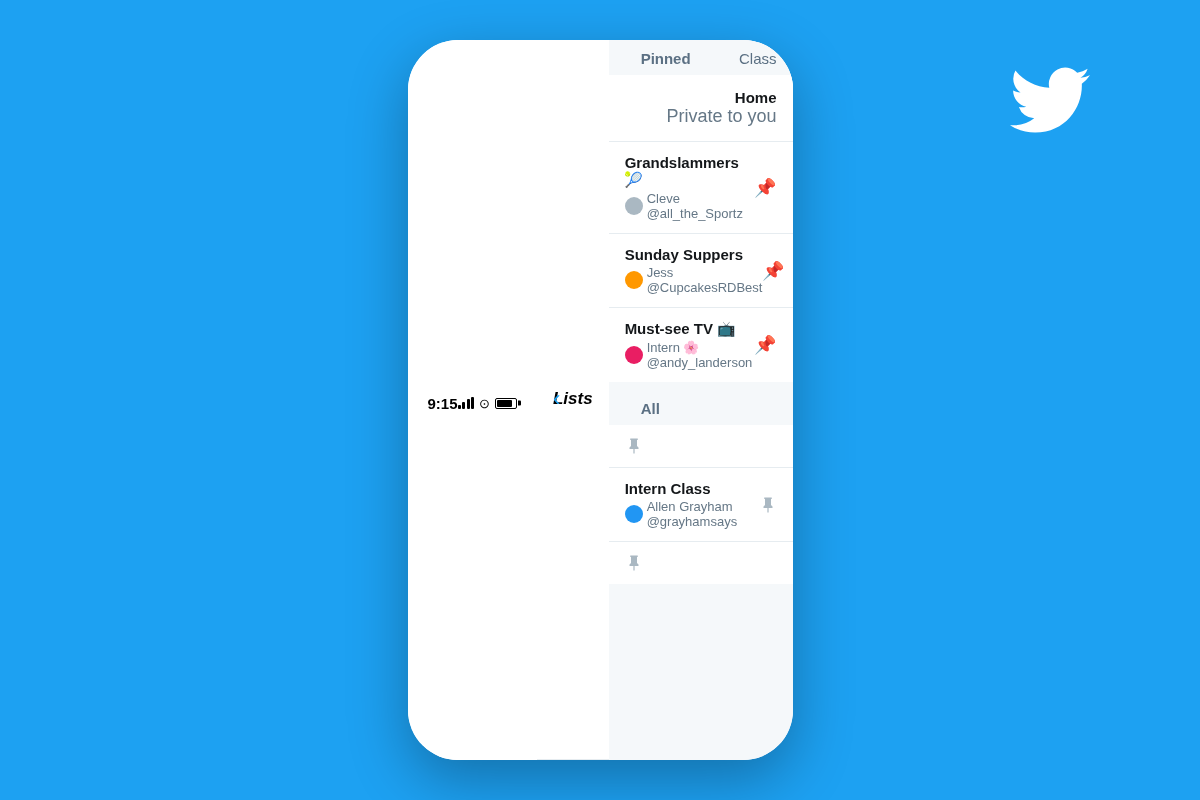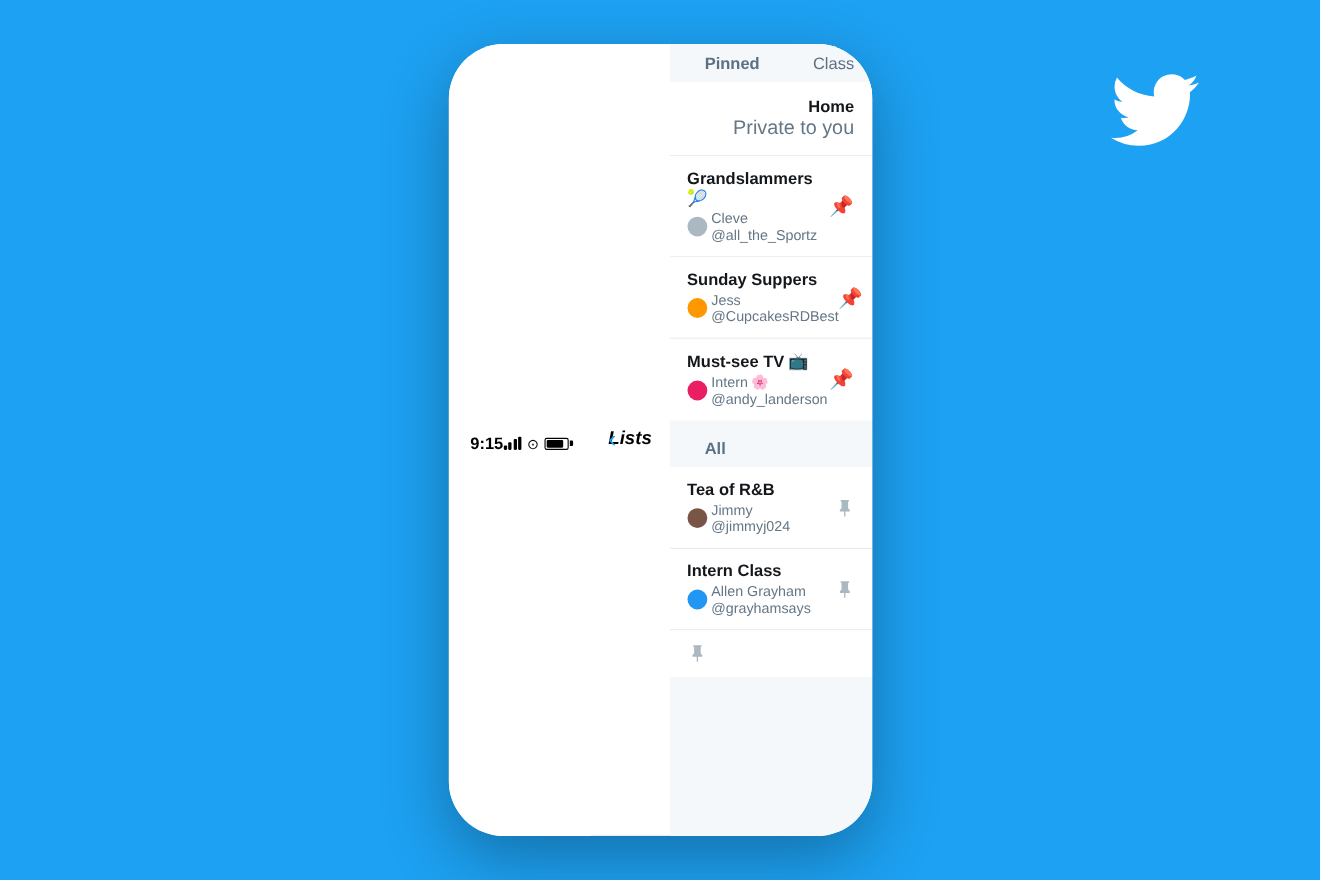--- a/index.html
+++ b/index.html
@@ -313,27 +313,20 @@
 
     </div>
 
     <div class="section-header" style="margin-top:8px;">
       <span class="section-title">All</span>
     </div>
 
     <div class="list-section">
 
       <div class="list-item">
-        <div class="list-item-content">
-          <div class="list-item-name">Tea of R&amp;B</div>
-          <div class="list-item-sub">
-            <div class="avatar" style="background:#795548;"></div>
-            <span>Jimmy @jimmyj024</span>
-          </div>
-        </div>
         <svg width="18" height="18" viewBox="0 0 24 24" style="color:#aab8c2;">
           <path fill="#aab8c2" d="M16 12V4h1V2H7v2h1v8l-2 2v2h5.2v6h1.6v-6H18v-2l-2-2z"></path>
         </svg>
       </div>
 
 
       <div class="list-item">
         <div class="list-item-content">
           <div class="list-item-name">Intern Class</div>
           <div class="list-item-sub">

